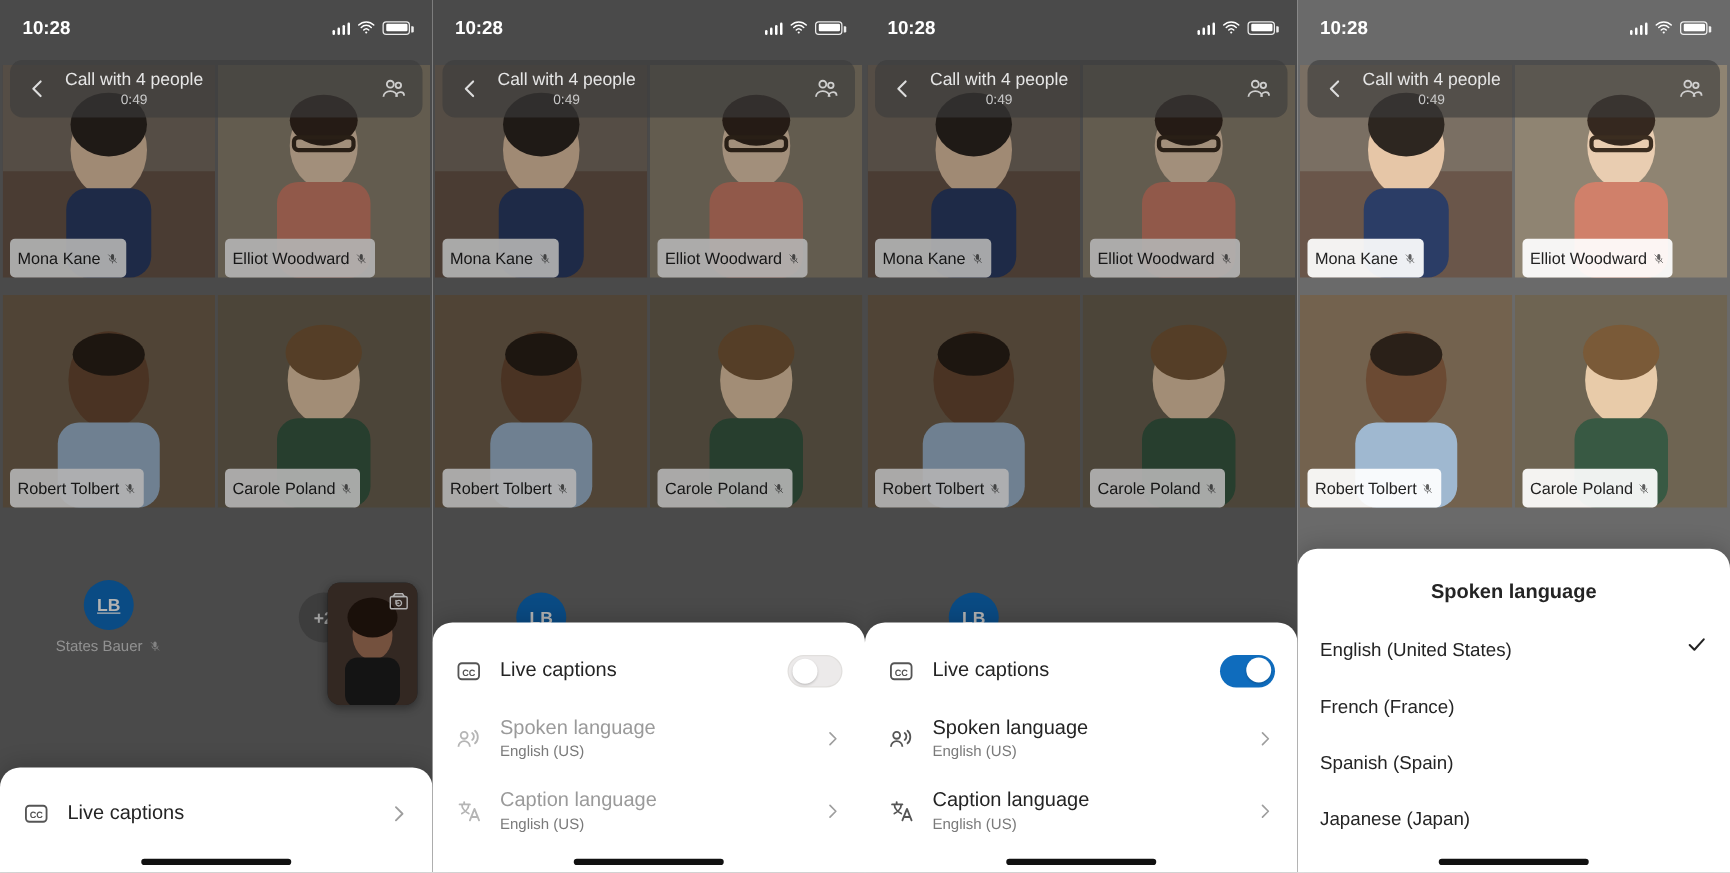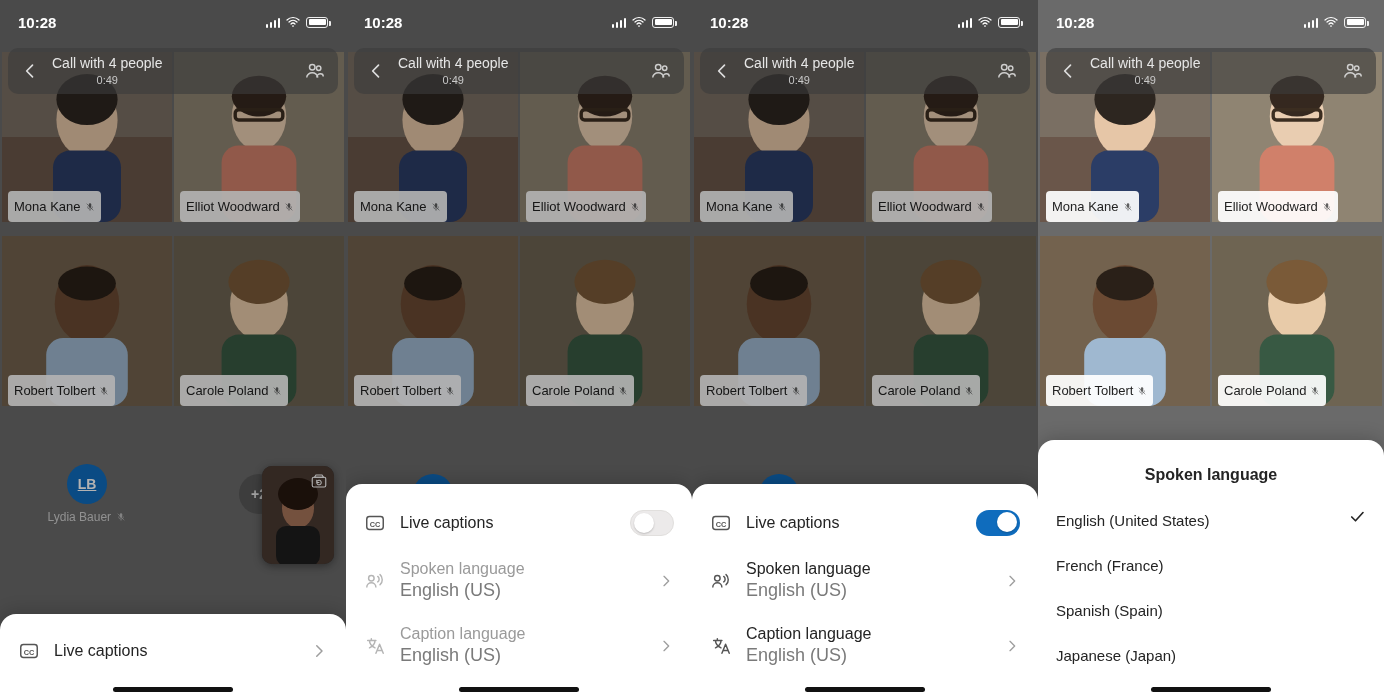--- a/index.html
+++ b/index.html
@@ -107,21 +107,21 @@
     width:120px; height:5px; background:#111; border-radius:3px;
   }
   .sheet-row {
     display:flex; align-items:center;
     padding: 12px 2px;
     gap: 14px;
   }
   .sheet-row .icon-slot { width:22px; display:flex; justify-content:center; align-items:center; color:#555;}
   .sheet-row .label-col { flex:1; display:flex; flex-direction:column;}
   .sheet-row .label-main { font-size:16px; color:#242424;}
-  .sheet-row .label-sub { font-size:18px; color:#7a7a7a; margin-top:2px;}
+  .sheet-row .label-sub { font-size:12px; color:#7a7a7a; margin-top:2px;}
   .sheet-row.disabled .label-main { color:#9a9a9a; }
   .sheet-row.disabled .icon-slot { color:#b5b5b5;}
   .sheet-row .trailing { display:flex; align-items:center; }
   .chevron-right { color:#9e9e9e; }
   
   .toggle { width:44px; height:26px; border-radius:13px; position:relative; }
   .toggle.off { background:#eceaea; border:1px solid #e1dfdd;}
   .toggle.on  { background:#0F6CBD; }
   .knob { position:absolute; top:2px; width:20px; height:20px; border-radius:50%; background:#fff; box-shadow:0 1px 2px rgba(0,0,0,.2);}
   .toggle.off .knob { left:3px; }
@@ -265,21 +265,21 @@
             <svg class="mic-off" width="10" height="10">
                 <use href="#mic-off"></use>
               </svg>
           </div>
         </div>
       </div>
       <div class="row extras">
         <div class="avatar-tile">
           <div class="avatar-circle">LB</div>
           <div class="avatar-name">
-            <span>Lydia Bauer</span>
+            <span>States Bauer</span>
             <svg width="10" height="10" style="vertical-align:-1px; margin-left:2px; color:#bbb;">
                 <use href="#mic-off"></use>
               </svg>
           </div>
         </div>
         <div class="avatar-tile" style="position:relative;">
           <div class="plus-pill">+2</div>
           <div class="self-thumb">
             <svg>
                 <use href="#selfface"></use>

